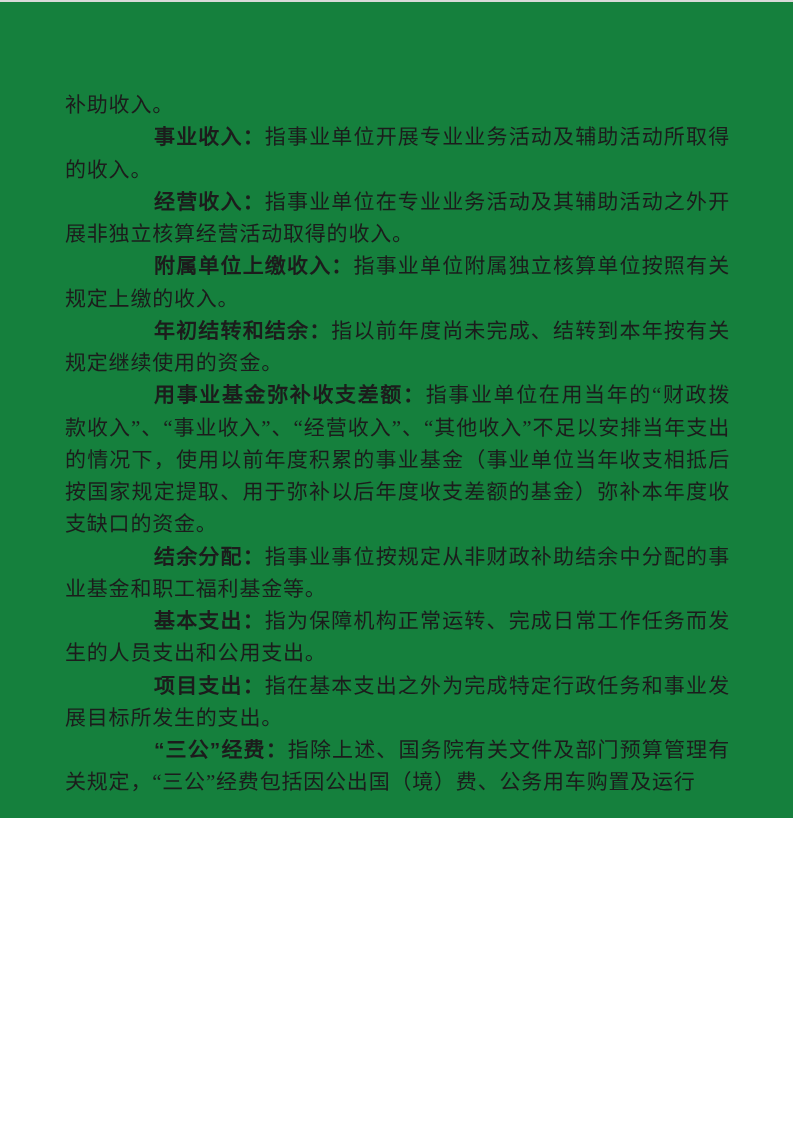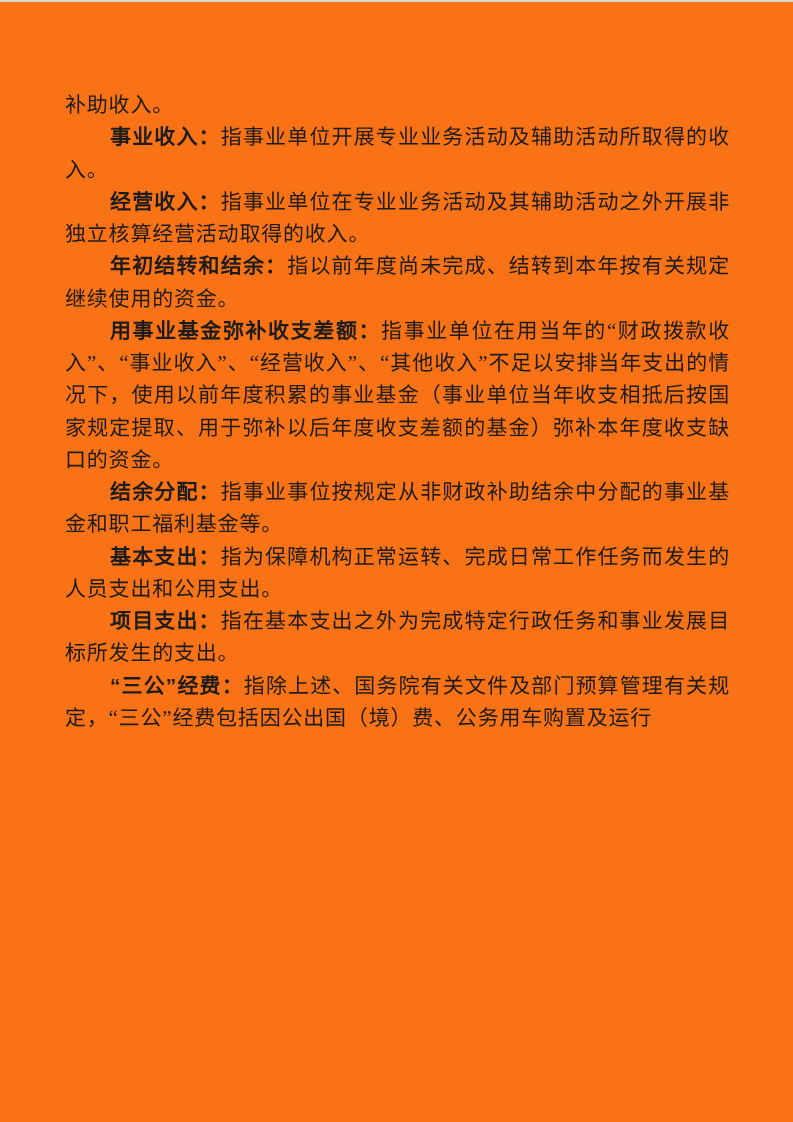--- a/index.html
+++ b/index.html
@@ -9,22 +9,22 @@
   }
   body {
     width: 793px;
     height: 1122px;
     overflow: hidden;
   }
   .page {
     position: relative;
     box-sizing: border-box;
     width: 793px;
-    height: 1122px;
-    background: #f97316;
+    height: 818px;
+    background: #15803d;
   }
   .page-top-edge {
     position: absolute;
     top: 0;
     left: 0;
     width: 100%;
     height: 2px;
     background: #d9d9d9;
   }
   .doc-body {
@@ -44,36 +44,38 @@
     margin: 0;
     padding: 0;
     text-indent: 45px;
   }
   .doc-body p.continuation {
     text-indent: 0;
   }
   .term {
     font-weight: 700;
     font-family: "Liberation Sans", "DejaVu Sans", sans-serif;
+    margin-left: 44px;
   }
 </style>
 </head>
 <body>
 
 <div class="page">
   <div class="page-top-edge"></div>
 
   <div class="doc-body">
 
     <p class="continuation"><span>补助收入。</span></p>
 
     <p><span class="term">事业收入：</span><span>指事业单位开展专业业务活动及辅助活动所取得的收入。</span></p>
 
     <p><span class="term">经营收入：</span><span>指事业单位在专业业务活动及其辅助活动之外开展非独立核算经营活动取得的收入。</span></p>
 
+    <p><span class="term">附属单位上缴收入：</span><span>指事业单位附属独立核算单位按照有关规定上缴的收入。</span></p>
 
 
     <p><span class="term">年初结转和结余：</span><span>指以前年度尚未完成、结转到本年按有关规定继续使用的资金。</span></p>
 
     <p><span class="term">用事业基金弥补收支差额：</span><span>指事业单位在用当年的“财政拨款收入”、“事业收入”、“经营收入”、“其他收入”不足以安排当年支出的情况下，使用以前年度积累的事业基金（事业单位当年收支相抵后按国家规定提取、用于弥补以后年度收支差额的基金）弥补本年度收支缺口的资金。</span></p>
 
     <p><span class="term">结余分配：</span><span>指事业事位按规定从非财政补助结余中分配的事业基金和职工福利基金等。</span></p>
 
 
     <p><span class="term">基本支出：</span><span>指为保障机构正常运转、完成日常工作任务而发生的人员支出和公用支出。</span></p>

